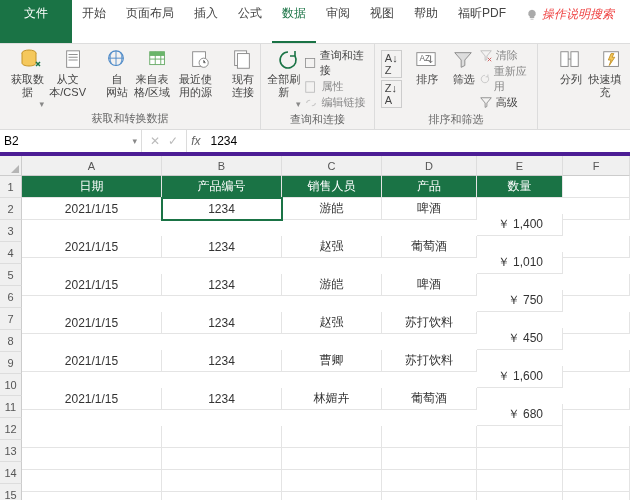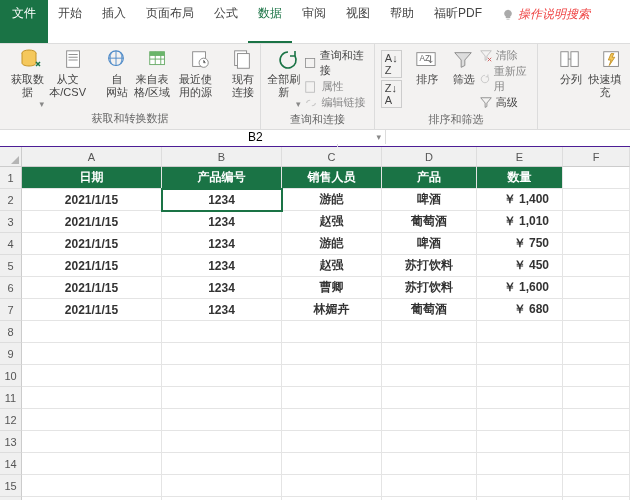--- a/index.html
+++ b/index.html
@@ -1,71 +1,71 @@
 <!DOCTYPE html>
 <html><head>
 <meta charset="utf-8">
 <style>
   * { box-sizing: border-box; margin: 0; padding: 0; font-family: "Microsoft YaHei", Arial, sans-serif; }
   body { width: 630px; height: 500px; overflow: hidden; background: #fff; font-size: 12px; color: #444; }
 
   
   .menubar { display: flex; background: #fff; border-bottom: 1px solid #ddd; }
   .menu-item { padding: 5px 10px 19px 10px; font-size: 12px; color: #444; cursor: pointer; }
-  .menu-item.file { background: #1a7345; color: #fff; padding: 5px 12px; }
+  .menu-item.file { background: #1a7345; color: #fff; padding: 5px 24px; }
   .menu-item.active { border-bottom: 2px solid #1a7345; color: #1a7345; }
 
   
   .ribbon { display: flex; background: #f3f2f1; border-bottom: 1px solid #dcdcdc; height: 86px; }
   .group { display: flex; flex-direction: column; align-items: center; padding: 2px 6px; border-right: 1px solid #dcdcdc; }
   .group-body { display: flex; align-items: flex-start; gap: 4px; flex: 1; padding-top: 2px; }
   .group-label { font-size: 11px; color: #666; padding: 2px 0 1px; }
   .big-btn { display: flex; flex-direction: column; align-items: flex-end; width: 38px; cursor: pointer; gap: 1px; }
   .big-btn .ic { width: 24px; height: 24px; display: flex; align-items: center; justify-content: center; }
   .big-btn .lbl { font-size: 11px; text-align: center; line-height: 1.15; }
   .mini-list { display: flex; flex-direction: column; gap: 1px; padding-top: 0; }
   .mini-item { display: flex; align-items: center; gap: 3px; font-size: 11px; color: #888; cursor: pointer; }
   .mini-item.enbl { color: #444; }
   .mini-ic { width: 14px; height: 14px; }
 
   
-  .fbar { display: flex; align-items: center; border-bottom: 1px solid #4c1d95; height: 17px; background: #fff; flex-direction: column; }
+  .fbar { display: flex; align-items: center; border-bottom: 4px solid #4c1d95; height: 26px; background: #fff; }
   .namebox { width: 142px; border-right: 1px solid #dcdcdc; padding: 0 4px; display: flex; align-items: center; justify-content: space-between; height: 100%; }
   .namebox input { border: none; outline: none; width: 80px; font-size: 12px; }
   .fx-ctrl { display: flex; align-items: center; gap: 8px; padding: 0 8px; color: #bbb; height: 100%; border-right: 1px solid #dcdcdc; }
   .fx-lbl { font-style: italic; color: #666; font-size: 12px; padding: 0 4px; }
   .formula { flex: 1; border: none; outline: none; padding: 0 6px; font-size: 12px; }
 
   
   .sheet-wrap { position: relative; display: flex; }
   .rowhdrs { display: flex; flex-direction: column; }
   .corner { width: 22px; height: 20px; background: #f0f0f0; border-right: 1px solid #ccc; border-bottom: 1px solid #ccc; position: relative; }
   .corner::after { content: ""; position: absolute; right: 2px; bottom: 2px; border-right: 8px solid #b5b5b5; border-top: 8px solid transparent; }
   .rowhdr { width: 22px; height: 22px; background: #f0f0f0; border-right: 1px solid #ccc; border-bottom: 1px solid #ddd; display: flex; align-items: center; justify-content: center; font-size: 11px; color: #555; }
   .grid { flex: 1; }
   .colhdrs { display: flex; }
   .colhdr { height: 20px; background: #f0f0f0; border-right: 1px solid #ddd; border-bottom: 1px solid #ccc; display: flex; align-items: center; justify-content: center; font-size: 11px; color: #555; }
-  .row { display: flex; font-weight: bold; }
+  .row { display: flex; }
   .cell { height: 22px; border-right: 1px solid #e4e4e4; border-bottom: 1px solid #e4e4e4; display: flex; align-items: center; justify-content: center; font-size: 12px; color: #333; padding: 0 4px; overflow: hidden; white-space: nowrap; }
   .cell.hdr { background: #1a7345; color: #fff; font-size: 12px; }
   .cell.sel { outline: 2px solid #1a7345; outline-offset: -1px; z-index: 2; }
-  .cell.amt { justify-content: flex-end; padding-right: 13px; }
+  .cell.amt { justify-content: flex-end; padding-right: 19px; margin-top: 16px; }
   .cA { width: 140px; } .cB { width: 120px; } .cC { width: 100px; } .cD { width: 95px; } .cE { width: 86px; } .cF { width: 67px; }
 
   svg { display: block; }
   .drop { font-size: 9px; color: #888; }
 </style>
 </head>
 <body>
 
 <div class="menubar">
   <div class="menu-item file">文件</div>
   <div class="menu-item">开始</div>
+  <div class="menu-item">页面布局</div>
   <div class="menu-item">插入</div>
-  <div class="menu-item">页面布局</div>
   <div class="menu-item">公式</div>
   <div class="menu-item active">数据</div>
   <div class="menu-item">审阅</div>
   <div class="menu-item">视图</div>
   <div class="menu-item">帮助</div>
   <div class="menu-item">福昕PDF</div>
   <div class="menu-item" style="display:flex;align-items:center;gap:4px;color:#ef4444;font-style:italic;">
     <svg width="12" height="12" viewBox="0 0 16 16">
         <path fill="#aaa" d="M8 1a5 5 0 0 0-3 9v2h6v-2a5 5 0 0 0-3-9zm-2 12h4v1H6z"></path>
       </svg>

